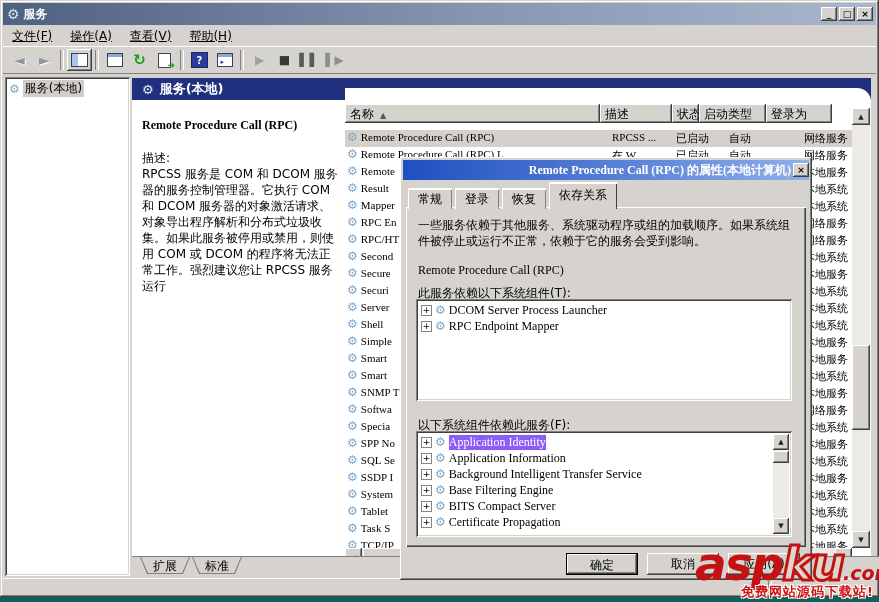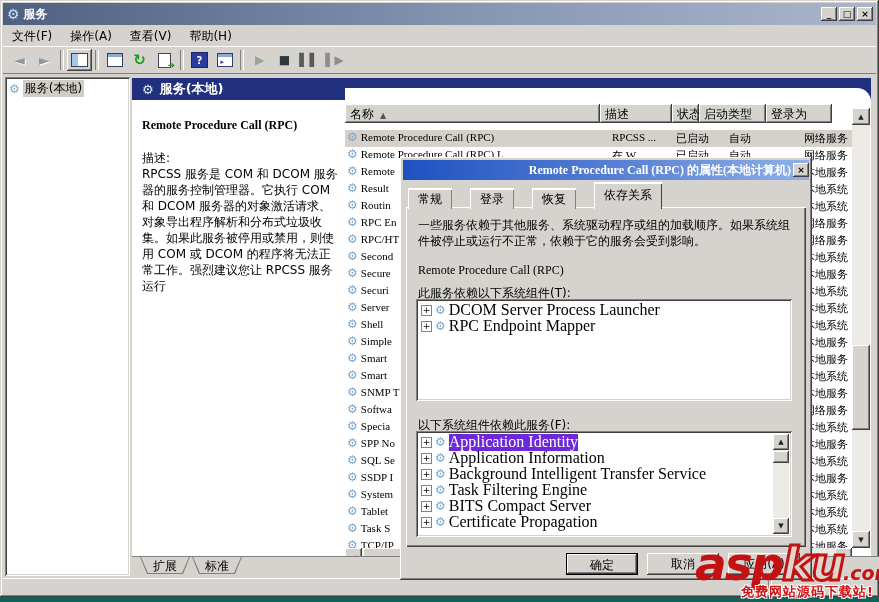--- a/index.html
+++ b/index.html
@@ -9,21 +9,21 @@
   
   .raised{background:#d6d3ce;box-shadow:inset -1px -1px #404040,inset 1px 1px #fff,inset -2px -2px #808080,inset 2px 2px #d6d3ce;}
   .sunken{background:#fff;box-shadow:inset 1px 1px #808080,inset -1px -1px #fff,inset 2px 2px #404040,inset -2px -2px #d6d3ce;}
   
   #window{position:absolute;left:0;top:0;width:879px;height:597px;background:#d6d3ce;box-shadow:inset -1px -1px #404040,inset 1px 1px #d6d3ce,inset -2px -2px #808080,inset 2px 2px #fff;}
   #titlebar{position:absolute;left:3px;top:3px;right:3px;height:22px;background:linear-gradient(90deg,#4f6180 0%,#8796b3 55%,#aab6cc 100%);display:flex;align-items:center;padding:0 3px;color:#fff;font-weight:bold;}
   #titlebar .app-icon{font-size:14px;color:#cfe0f4;margin:0 4px 0 1px;}
   .winbtn{width:16px;height:14px;margin-left:2px;display:flex;align-items:center;justify-content:center;font-size:9px;font-weight:bold;color:#000;background:#d6d3ce;box-shadow:inset -1px -1px #404040,inset 1px 1px #fff,inset -2px -2px #808080;}
   
   #menubar{position:absolute;left:3px;top:26px;right:3px;height:20px;display:flex;align-items:center;background:#d6d3ce;}
-  .menu-item{padding:6px 9px;}
+  .menu-item{padding:6px 9px;text-decoration:underline;}
   #toolbar{position:absolute;left:3px;top:46px;right:3px;height:26px;border-top:1px solid #fff;border-bottom:1px solid #808080;display:flex;align-items:center;padding-left:4px;background:#d6d3ce;}
   .tb{width:25px;height:22px;display:flex;align-items:center;justify-content:center;}
   .tb-sep{width:2px;height:20px;margin:0 3px;border-left:1px solid #808080;border-right:1px solid #fff;}
   .arrow-ico{font-size:14px;color:#8f979f;text-shadow:1px 1px 0 #fff;}
   .tree-ico{width:15px;height:12px;border:1px solid #2f3f66;background:linear-gradient(90deg,#a7c6e8 0 6px,#fff 6px);}
   .win-ico{width:14px;height:12px;border:1px solid #2f3f66;background:#fff;position:relative;}
   .win-ico::before{content:"";position:absolute;left:0;top:0;right:0;height:3px;background:#8fa8cf;}
   .refresh-ico{color:#1d9b1d;font-size:15px;font-weight:bold;}
   .export-ico{width:11px;height:13px;border:1px solid #445;background:#fff;position:relative;}
   .export-ico::after{content:"➜";position:absolute;right:-5px;bottom:-3px;color:#17a017;font-size:9px;font-weight:bold;}
@@ -65,34 +65,34 @@
   .btab::before{content:"";position:absolute;inset:0;background:#808080;clip-path:polygon(0 0,100% 0,calc(100% - 7px) 100%,7px 100%);}
   .btab::after{content:"";position:absolute;inset:0 1px 1px 1px;background:#d6d3ce;clip-path:polygon(0 0,100% 0,calc(100% - 7px) 100%,7px 100%);}
   .btab span{position:relative;z-index:2;display:block;padding-top:1px;}
   #statusbar{position:absolute;left:3px;top:578px;right:3px;height:16px;border-top:1px solid #fff;background:#d6d3ce;}
   #status-sep{position:absolute;left:765px;top:2px;width:2px;height:12px;border-left:1px solid #808080;border-right:1px solid #fff;}
   
   #dialog{position:absolute;left:400px;top:157px;width:412px;height:423px;background:#d6d3ce;box-shadow:inset -1px -1px #404040,inset 1px 1px #fff,inset -2px -2px #808080,inset 2px 2px #d6d3ce;z-index:10;}
   #dlg-title{position:absolute;left:3px;top:3px;right:3px;height:20px;background:linear-gradient(90deg,#1e50c0 0%,#5f87d8 60%,#8fb0e8 100%);color:#fff;display:flex;align-items:center;font-weight:bold;padding-left:4px;}
   #dlg-title .t{flex:1;text-align:right;}
   #dlg-tabs{position:absolute;left:8px;top:28px;height:24px;display:flex;align-items:flex-end;z-index:3;}
-  .dtab{height:18px;padding:2px 10px 0 10px;background:#d6d3ce;box-shadow:inset 1px 1px #fff,inset -1px 0 #808080;border-top:1px solid #fff;margin-right:18px;}
+  .dtab{height:18px;padding:2px 10px 0 10px;background:#d6d3ce;box-shadow:inset 1px 1px #fff,inset -1px 0 #808080;border-top:1px solid #fff;margin-right:3px;}
   .dtab.active{height:22px;padding-top:4px;box-shadow:inset 1px 1px #fff,inset -1px 0 #404040;position:relative;z-index:4;}
   #dlg-panel{position:absolute;left:6px;top:50px;width:400px;height:340px;background:#d6d3ce;box-shadow:inset 1px 1px #fff,inset -1px -1px #404040,inset -2px -2px #808080;z-index:2;}
   #dlg-intro{position:absolute;left:12px;top:10px;width:378px;line-height:16px;}
   #dlg-svc{position:absolute;left:12px;top:56px;}
   #dlg-lbl1{position:absolute;left:12px;top:78px;}
   #depbox1{position:absolute;left:10px;top:92px;width:376px;height:102px;}
   #dlg-lbl2{position:absolute;left:12px;top:210px;}
   #depbox2{position:absolute;left:10px;top:224px;width:376px;height:106px;}
   .dep-items{position:absolute;left:3px;top:3px;right:3px;bottom:3px;overflow:hidden;}
   .dep-item{display:flex;align-items:center;height:16px;gap:3px;padding-left:2px;}
   .plusbox{width:11px;height:11px;box-sizing:border-box;border:1px solid #848484;background:#fff;font-size:9px;line-height:9px;text-align:center;flex:none;}
-  .dep-item .txt{font-size:16px;white-space:nowrap;}
-  .dep-item.sel .txt{background:#6d28d9;color:#fff;outline:1px dotted #f0f0f0;}
+  .dep-item .txt{font-size:12px;white-space:nowrap;}
+  .dep-item.sel .txt{background:#8b5cf6;color:#fff;outline:1px dotted #f0f0f0;}
   .dlg-btn{position:absolute;top:396px;width:72px;height:22px;background:#d6d3ce;box-shadow:inset -1px -1px #404040,inset 1px 1px #fff,inset -2px -2px #808080;text-align:center;padding-top:3px;box-sizing:border-box;}
   .dlg-btn.default{border:1px solid #000;}
   
   #watermark{position:absolute;z-index:50;pointer-events:none;}
   #wm-line1{position:absolute;left:695px;top:536px;font-style:italic;font-weight:bold;white-space:nowrap;}
   #wm-asp{font-size:47px;color:#c41111;letter-spacing:-2px;}
   #wm-ku{font-size:47px;color:#ded6cd;-webkit-text-stroke:3px #c41111;letter-spacing:-2px;}
   #wm-com{font-size:19px;color:#c41111;}
   #wm-line2{position:absolute;left:741px;top:583px;font-size:13px;font-weight:bold;color:#cf1212;letter-spacing:1px;text-shadow:-1px -1px 0 #fff,1px -1px 0 #fff,-1px 1px 0 #fff,1px 1px 0 #fff;white-space:nowrap;}
 </style>
@@ -220,21 +220,21 @@
           <div class="lv-row" style="top: 51px;">
             <span class="lv-cell c-name mono">
               <span class="gear">⚙</span>
               <span>Result</span>
             </span>
             <span class="lv-cell c-logon">本地系统</span>
           </div>
           <div class="lv-row" style="top: 68px;">
             <span class="lv-cell c-name mono">
               <span class="gear">⚙</span>
-              <span>Routin</span>
+              <span>Mapper</span>
             </span>
             <span class="lv-cell c-logon">本地系统</span>
           </div>
           <div class="lv-row" style="top: 85px;">
             <span class="lv-cell c-name mono">
               <span class="gear">⚙</span>
               <span>RPC En</span>
             </span>
             <span class="lv-cell c-logon">网络服务</span>
           </div>
@@ -441,21 +441,21 @@
               <span class="txt mono">Application Information</span>
             </div>
             <div class="dep-item">
               <span class="plusbox">+</span>
               <span class="gear">⚙</span>
               <span class="txt mono">Background Intelligent Transfer Service</span>
             </div>
             <div class="dep-item">
               <span class="plusbox">+</span>
               <span class="gear">⚙</span>
-              <span class="txt mono">Task Filtering Engine</span>
+              <span class="txt mono">Base Filtering Engine</span>
             </div>
             <div class="dep-item">
               <span class="plusbox">+</span>
               <span class="gear">⚙</span>
               <span class="txt mono">BITS Compact Server</span>
             </div>
             <div class="dep-item">
               <span class="plusbox">+</span>
               <span class="gear">⚙</span>
               <span class="txt mono">Certificate Propagation</span>

